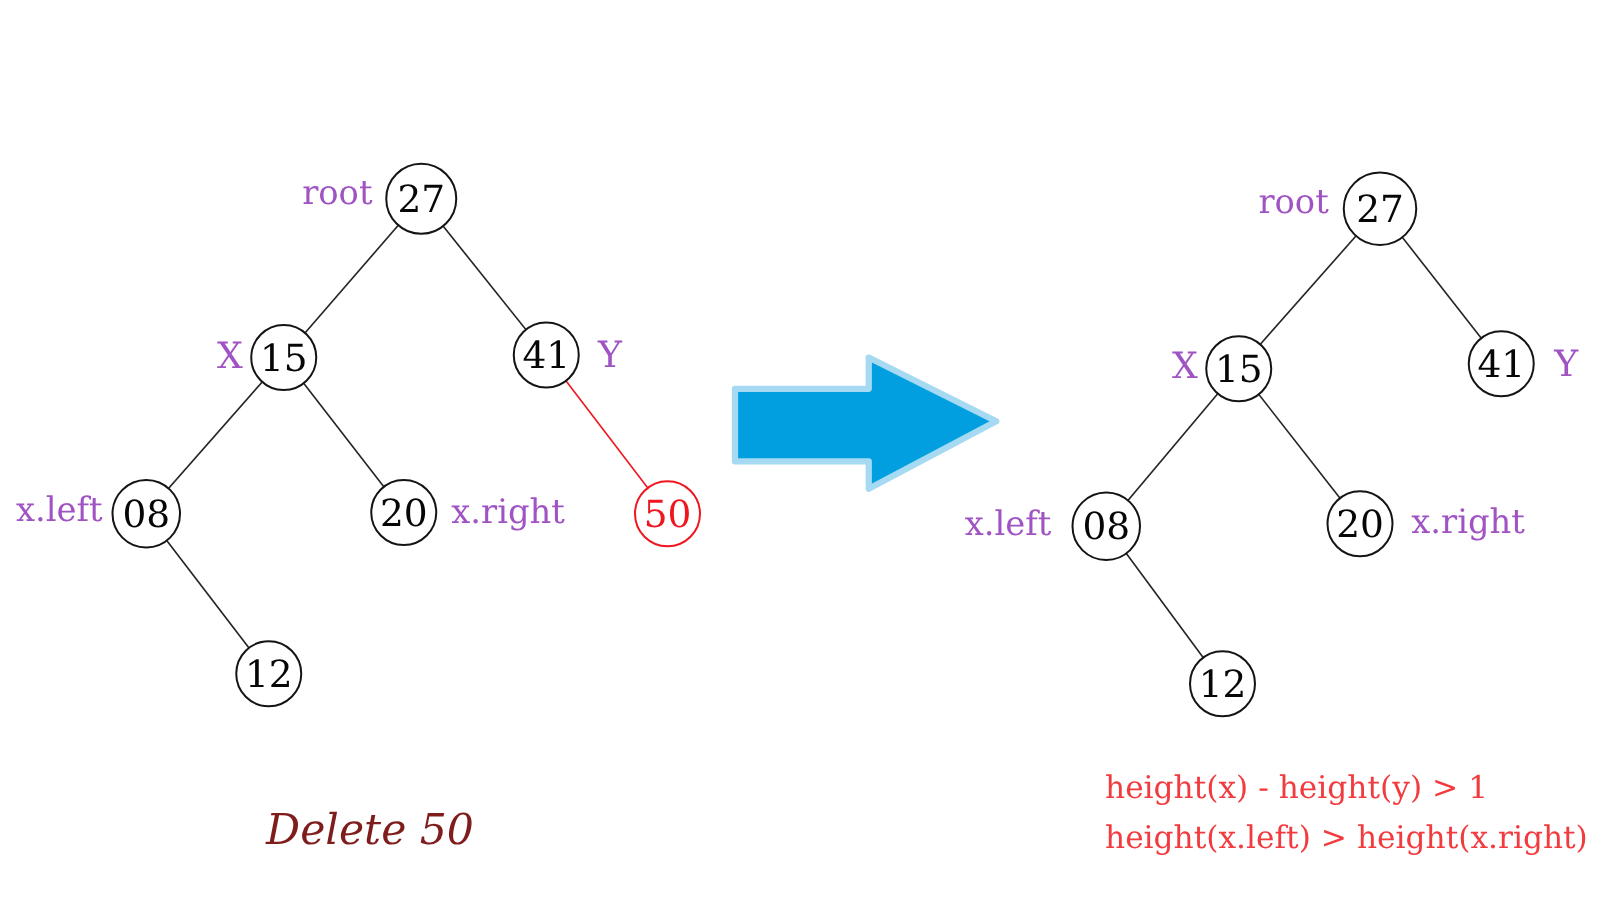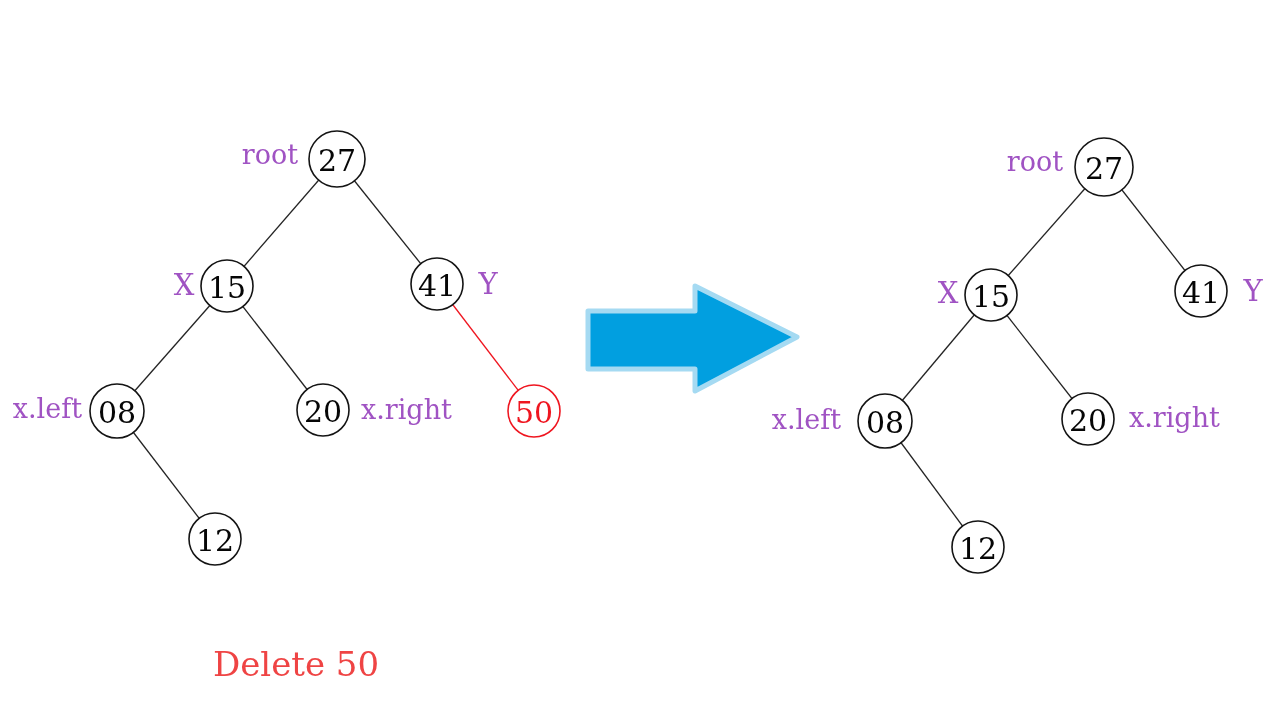--- a/index.html
+++ b/index.html
@@ -90,15 +90,19 @@
       <circle cx="978" cy="547" r="26" fill="#ffffff" stroke="#141414" stroke-width="1.6"></circle>
       <text x="978" y="548" text-anchor="middle" dominant-baseline="central" font-size="30" fill="#060606">12</text>
       <text x="1063" y="163" text-anchor="end" dominant-baseline="middle" font-size="27" fill="#a053c3">root</text>
       <text x="948" y="295" text-anchor="middle" dominant-baseline="middle" font-size="29" fill="#a053c3">X</text>
       <text x="1253" y="293" text-anchor="middle" dominant-baseline="middle" font-size="29" fill="#a053c3">Y</text>
       <text x="841" y="421" text-anchor="end" dominant-baseline="middle" font-size="27" fill="#a053c3">x.left</text>
       <text x="1129" y="419" text-anchor="start" dominant-baseline="middle" font-size="27" fill="#a053c3">x.right</text>
       <polygon points="588,311 695,311 695,286 797,337 695,391 695,369 588,369" fill="#019fe0" stroke="#a5daf2" stroke-width="5" stroke-linejoin="round"></polygon>
     </svg>
 
-  <div class="caption-delete" style="color: #ef4444;">Delete 50</div>
+  <div class="caption-delete" style="color: #7f1d1d; font-style: italic;">Delete 50</div>
 
+  <div class="annotations" style="color: rgb(242, 59, 63);">
+    <div>height(x) - height(y) &gt; 1</div>
+    <div>height(x.left) &gt; height(x.right)</div>
+  </div>
 </div>
 
 </body></html>

